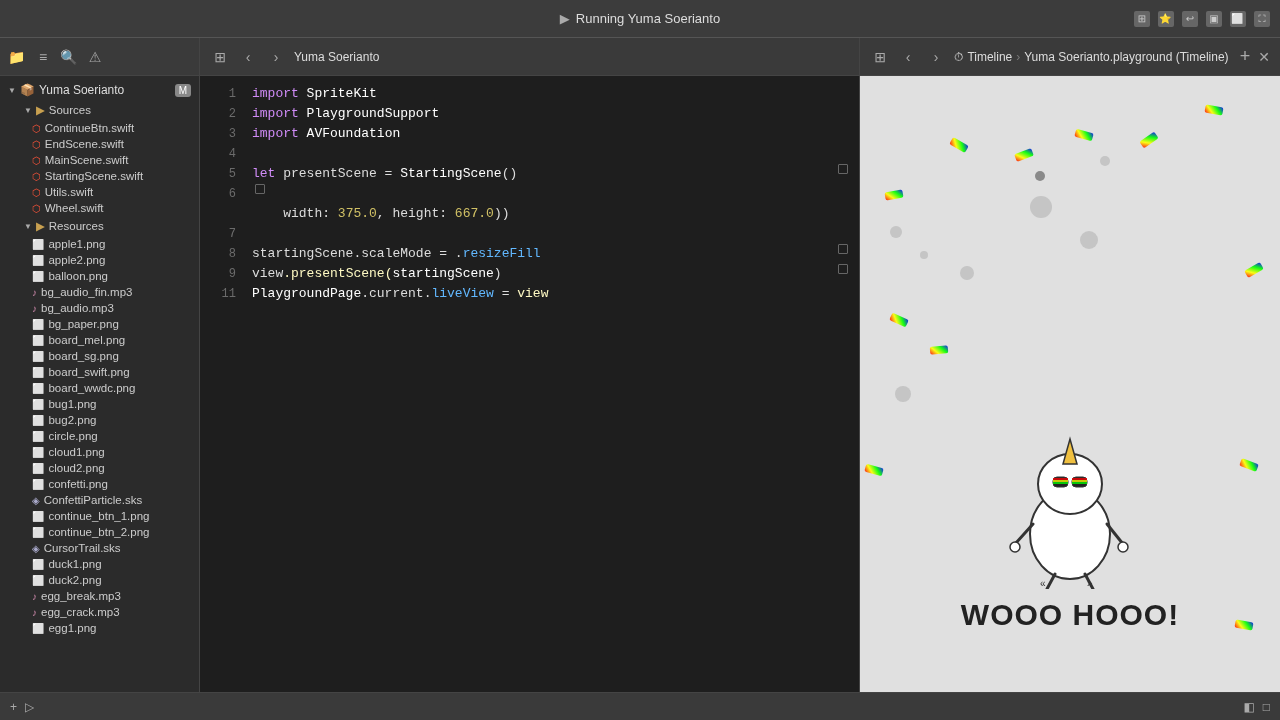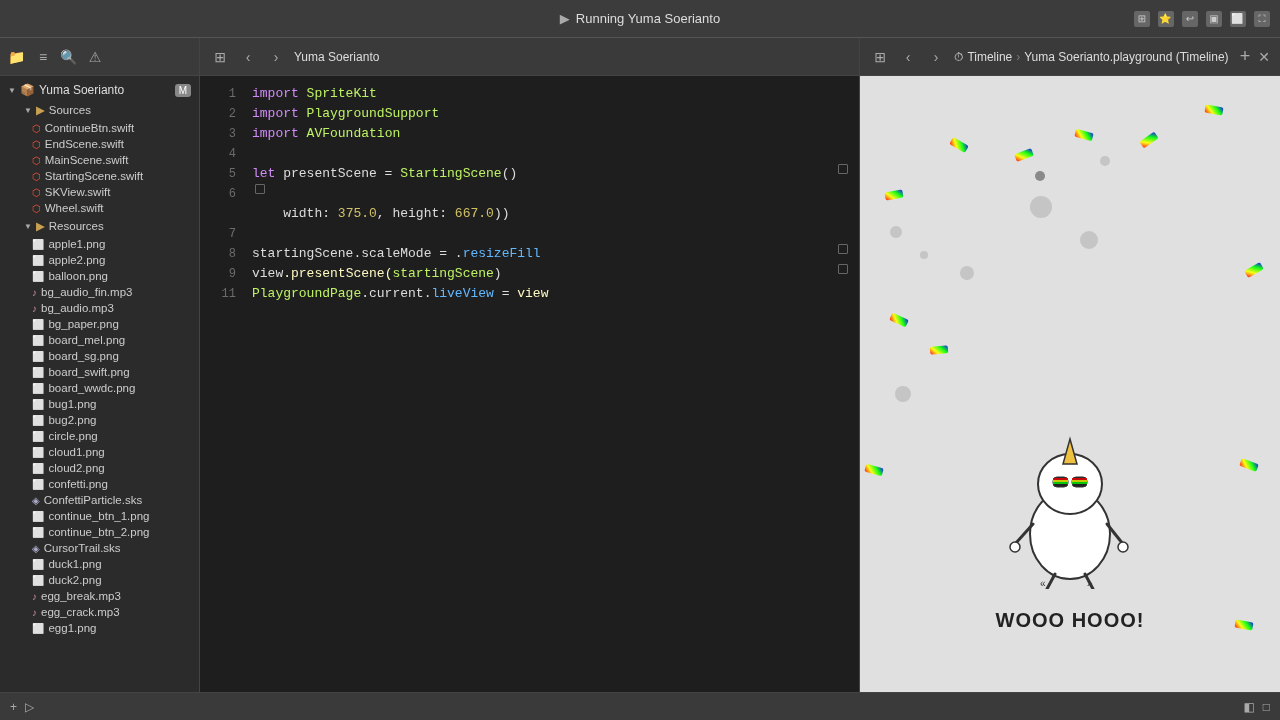--- a/index.html
+++ b/index.html
@@ -187,21 +187,21 @@
     }
     .indicator-square {
       width: 10px; height: 10px;
       border: 1px solid #666;
       border-radius: 1px;
     }
 
     
     .kw-import { color: #d08cf8; }
     .kw-let { color: #d08cf8; }
-    .type-name { color: #bef264; }
+    .type-name { color: #ffffff; }
     .func-name { color: #62b8ff; }
     .num-val { color: #d0c065; }
     .method-call { color: #fef9c3; }
     .property { color: #ddd; }
 
     
     .preview-area {
       width: 420px;
       display: flex;
       flex-direction: column;
@@ -269,21 +269,21 @@
       text-align: center;
     }
 
     
     .woo-text {
       position: absolute;
       bottom: 60px;
       left: 50%;
       transform: translateX(-50%);
       font-family: 'Arial Black', 'Impact', sans-serif;
-      font-size: 20px;
+      font-size: 30px;
       font-weight: 900;
       color: #222;
       white-space: nowrap;
       letter-spacing: 1px;
     }
 
     
     .particle {
       position: absolute;
       border-radius: 50%;
@@ -370,21 +370,21 @@
       <div class="group-item indent2">
         <span style="font-size:10px;color:#f05138;">⬡</span>
         <span>MainScene.swift</span>
       </div>
       <div class="group-item indent2">
         <span style="font-size:10px;color:#f05138;">⬡</span>
         <span>StartingScene.swift</span>
       </div>
       <div class="group-item indent2">
         <span style="font-size:10px;color:#f05138;">⬡</span>
-        <span>SKView.swift</span>
+        <span>Utils.swift</span>
       </div>
       <div class="group-item indent2">
         <span style="font-size:10px;color:#f05138;">⬡</span>
         <span>Wheel.swift</span>
       </div>
 
       <div class="group-header indent1">
         <span class="triangle-down">▼</span>
         <span style="color:#c8a050;">▶</span>
         <span>Resources</span>

